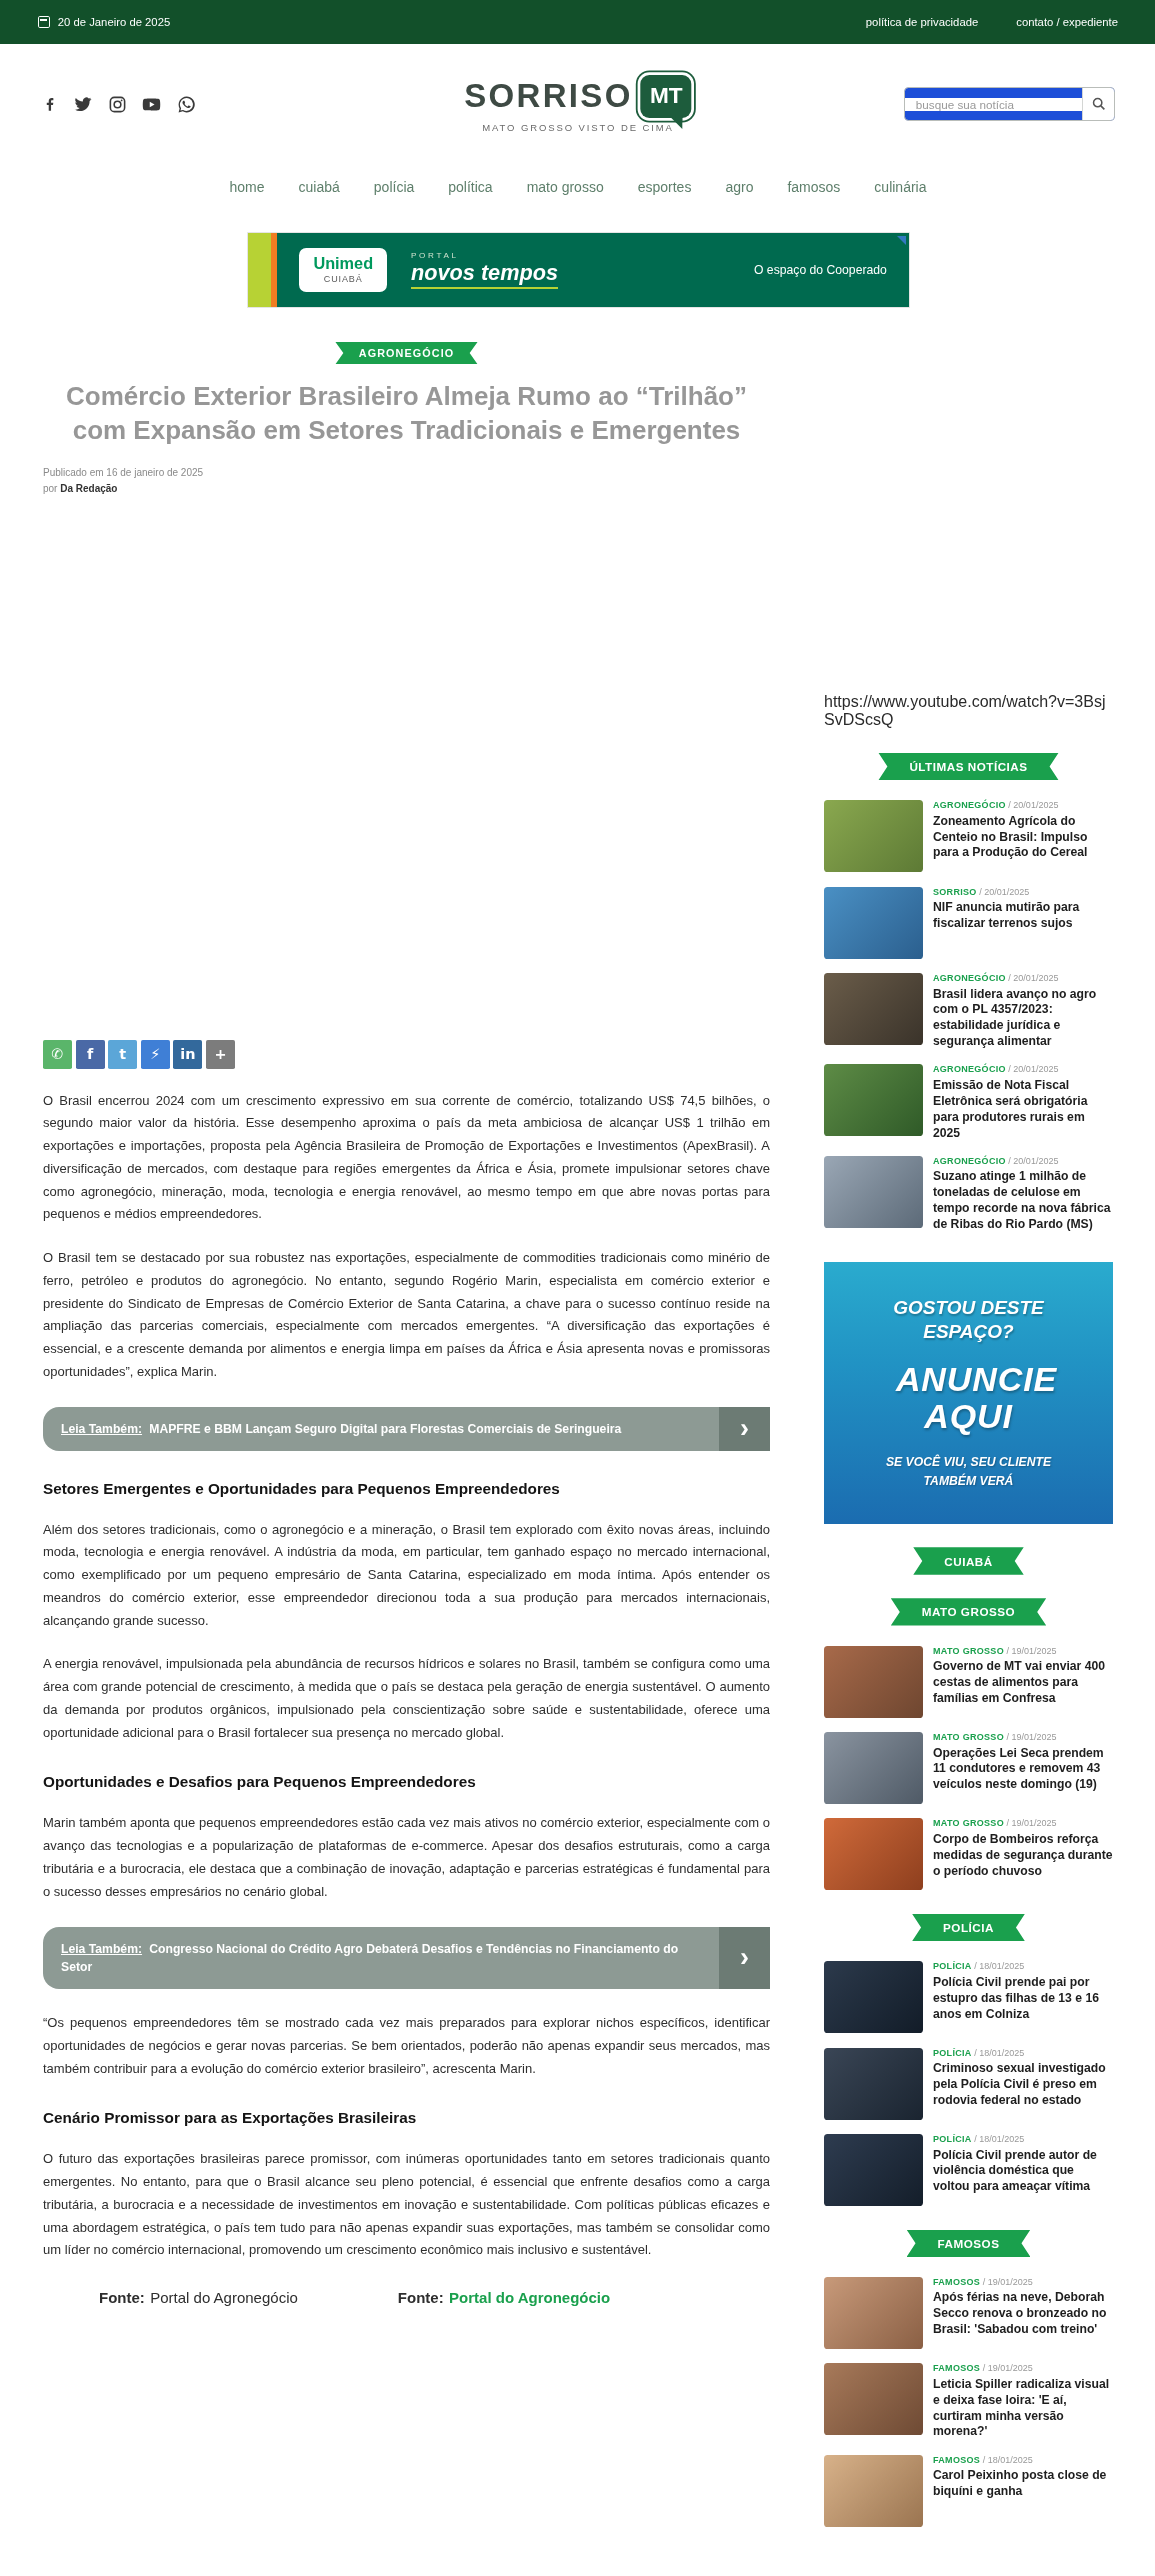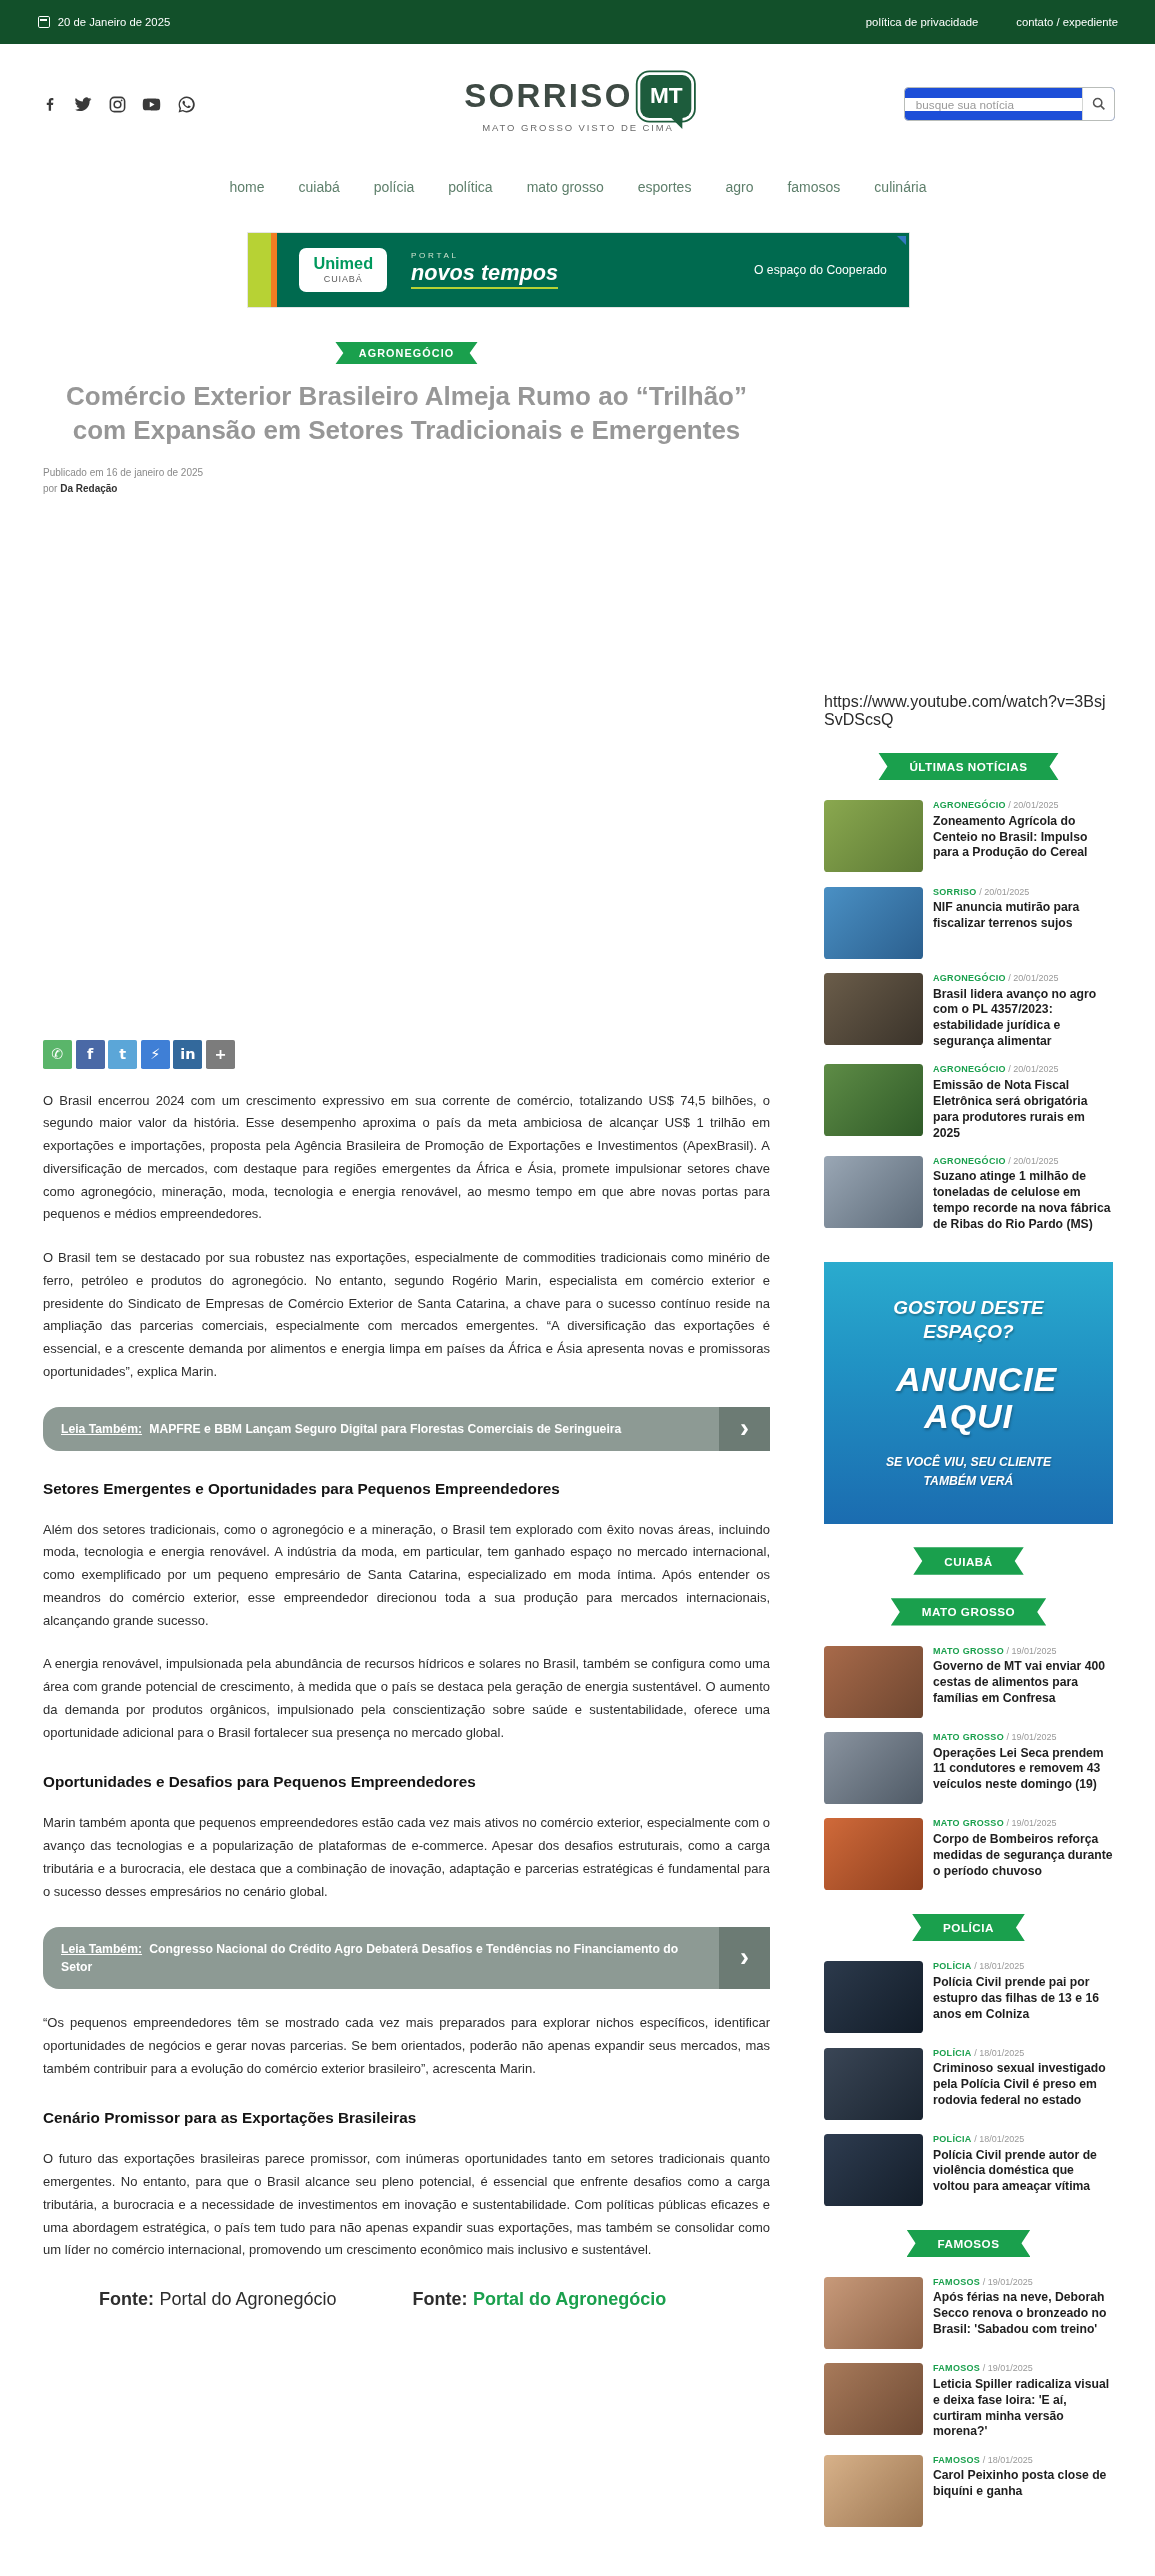--- a/index.html
+++ b/index.html
@@ -61,21 +61,21 @@
   .article-meta b { color: #333; }
   .video-embed { width: 100%; height: 526px; background: #fff; }
   .share-row { display: flex; gap: 3.6px; margin: 9px 0 3.6px; }
   .share-icon { width: 29px; height: 29px; display: flex; align-items: center; justify-content: center; color: #fff; font-size: 14.4px; font-weight: bold; border-radius: 1.8px; cursor: pointer; font-family: "DejaVu Sans", sans-serif; }
   .article-col p { font-size: 13px; line-height: 1.75; color: #2e2e2e; text-align: justify; margin: 21px 0; }
   .sub-heading { font-size: 15.3px; font-weight: bold; color: #141414; margin: 29px 0 5.4px; }
   .leia-box { display: flex; align-items: stretch; background: #8d9a94; margin: 23.5px 0; cursor: pointer; border-radius: 16px; }
   .leia-content { flex: 1; padding: 12.6px 18px; color: #fff; font-size: 12.2px; font-weight: bold; line-height: 1.5; }
   .leia-label { text-decoration: underline; margin-right: 7.2px; }
   .leia-arrow { width: 51px; background: #6c7b74; display: flex; align-items: center; justify-content: center; color: #fff; font-size: 27px; font-weight: bold; }
-  .fonte-row { display: flex; gap: 76px; margin: 27px 0 0 56px; font-size: 18px; color: #2e2e2e; align-items: flex-end; }
+  .fonte-row { display: flex; gap: 100px; margin: 27px 0 0 56px; font-size: 15px; color: #2e2e2e; align-items: flex-end; }
   .fonte-label { font-weight: bold; margin-right: 5.4px; }
   .fonte-link { color: #1aa04d; font-weight: bold; cursor: pointer; }
 
   
   .video-link { display: block; margin-top: 357px; font-size: 16px; color: #2a2a2a; word-break: break-all; cursor: pointer; }
   .ribbon { display: block; width: fit-content; margin: 23.5px auto 20px; background: #1aa04d; color: #fff; font-weight: bold; font-size: 11.7px; letter-spacing: 0.5px; padding: 7.2px 31px; clip-path: polygon(0 0, 100% 0, calc(100% - 9px) 50%, 100% 100%, 0 100%, 9px 50%); }
   .news-list { display: flex; flex-direction: column; gap: 14.4px; }
   .news-item { display: flex; gap: 10px; cursor: pointer; }
   .thumb { width: 99px; height: 72px; border-radius: 3.6px; flex-shrink: 0; background: #ccc; }
   .news-body { flex: 1; }

